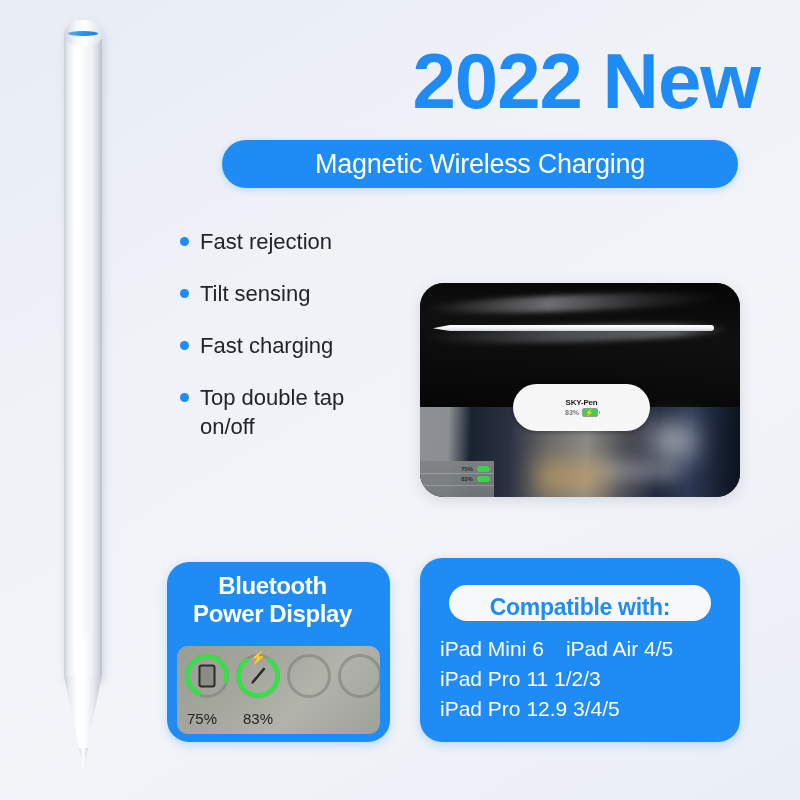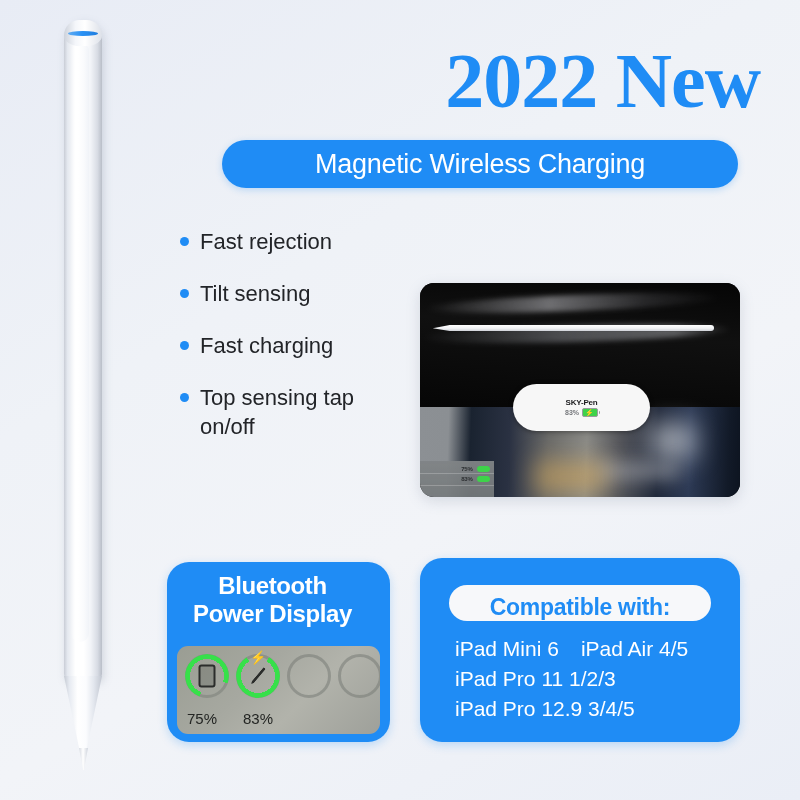--- a/index.html
+++ b/index.html
@@ -107,21 +107,20 @@
     left: 330px;
     top: 42px;
     width: 430px;
     text-align: right;
     font-size: 78px;
     font-weight: bold;
     letter-spacing: -1px;
     color: #1f8cf5;
     line-height: 1.0;
     white-space: nowrap;
-    font-family: Liberation Serif, serif;
   }
   #subhead-pill {
     position: absolute;
     left: 222px;
     top: 140px;
     width: 516px;
     height: 48px;
     border-radius: 24px;
     background: #1f8cf5;
     display: flex;
@@ -162,21 +161,21 @@
     background: #1f8cf5;
   }
 
   
   #photo {
     position: absolute;
     left: 420px;
     top: 283px;
     width: 320px;
     height: 214px;
-    border-radius: 14px;
+    border-radius: 24px;
     overflow: hidden;
     box-shadow: 0 4px 14px rgba(110,122,145,0.22);
     background: #000;
   }
   .ph-top {
     position: absolute;
     inset: 0 0 42% 0;
     background: linear-gradient(185deg, #050505 0%, #101010 40%, #060606 100%);
   }
   .ph-edge1 {
@@ -470,21 +469,20 @@
   }
   #compat-pill span {
     color: #1f8cf5;
     font-size: 23px;
     font-weight: bold;
     letter-spacing: -0.3px;
   }
   #compat-list {
     margin-top: 12px;
     padding-left: 4px;
-    margin-left: 15px;
   }
   .compat-row {
     color: #ffffff;
     font-size: 21px;
     line-height: 1.42;
     white-space: nowrap;
   }
   .compat-row .gap { display: inline-block; width: 22px; }
 </style>
 </head>
@@ -516,21 +514,21 @@
     <div class="feature-item">
       <span class="feature-dot"></span>
       <span>Tilt sensing</span>
     </div>
     <div class="feature-item">
       <span class="feature-dot"></span>
       <span>Fast charging</span>
     </div>
     <div class="feature-item">
       <span class="feature-dot"></span>
-      <span>Top sensing tap on/off</span>
+      <span>Top double tap on/off</span>
     </div>
   </div>
 
   <div id="photo">
     <div class="ph-top">
       <div class="ph-edge1"></div>
       <div class="ph-edge2"></div>
       <div class="ph-pen"></div>
     </div>
     <div class="ph-bottom">

